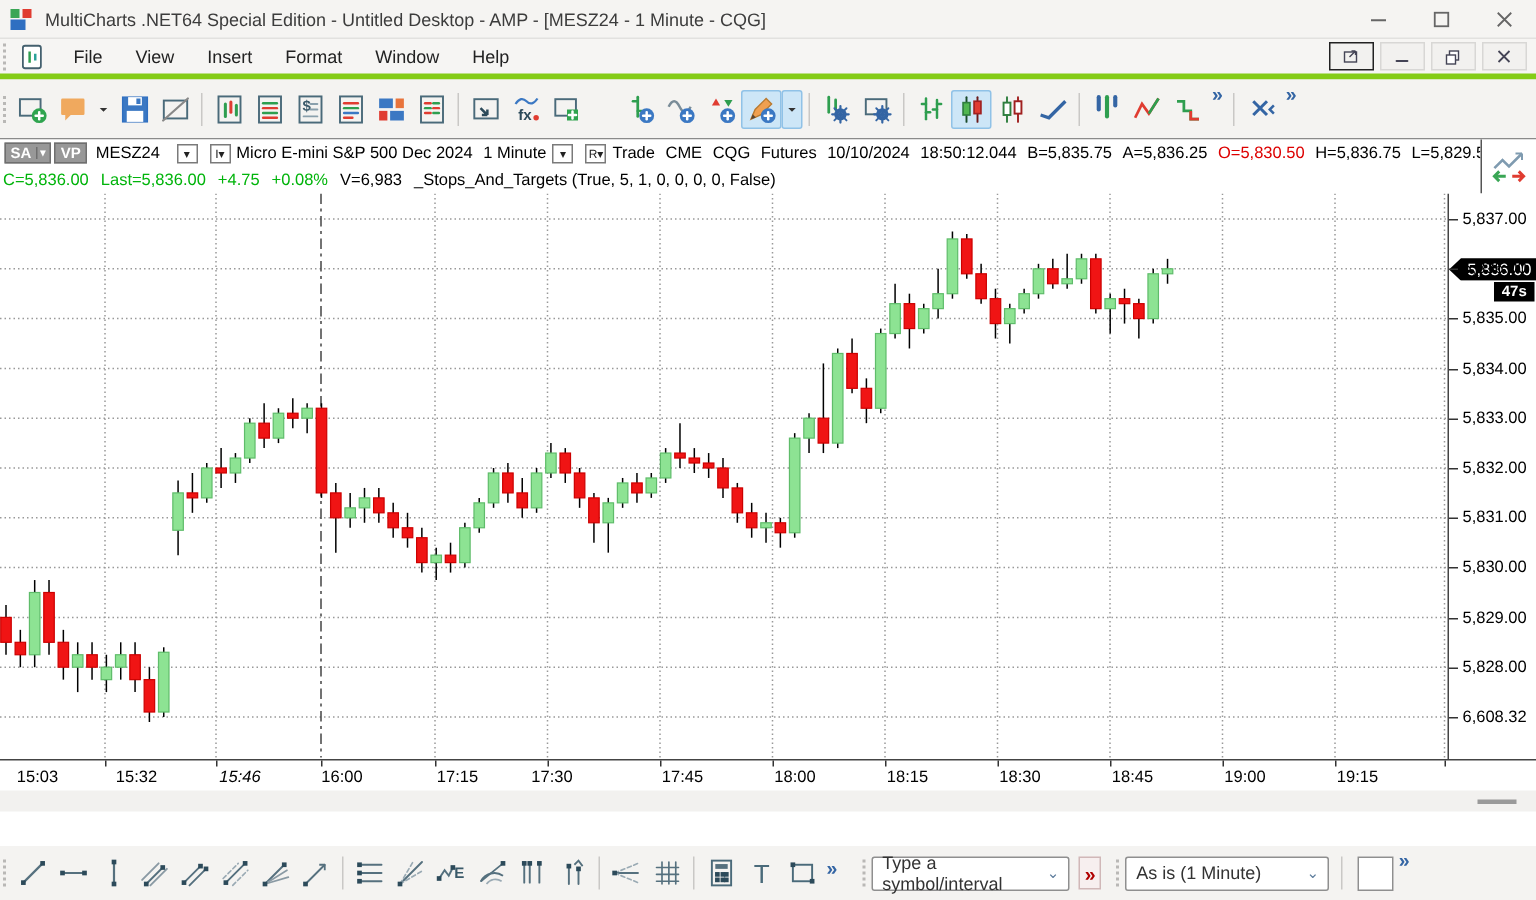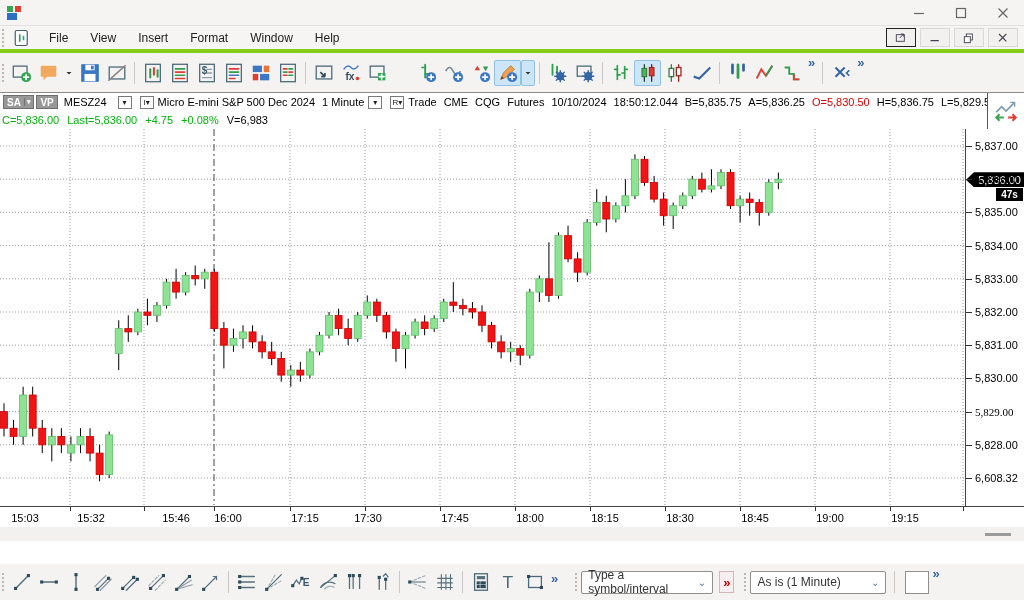--- a/index.html
+++ b/index.html
@@ -94,20 +94,21 @@
 <body>
 
 <div id="app">
 
   <div id="titlebar">
     <svg class="logo" viewBox="0 0 16 16">
       <rect x="1" y="1" width="6" height="6" fill="#3aa655"></rect>
       <rect x="9" y="1" width="6" height="6" fill="#e03c31"></rect>
       <rect x="1" y="8" width="10" height="7" fill="#2f6fc1"></rect>
     </svg>
+    <span class="title">MultiCharts .NET64 Special Edition - Untitled Desktop - AMP - [MESZ24 - 1 Minute - CQG]</span>
     <div class="win-controls">
       <div class="win-btn">
         <svg width="12" height="12" viewBox="0 0 12 12">
             <line x1="1" y1="6.5" x2="11" y2="6.5" stroke="#666" stroke-width="1.2"></line>
           </svg>
       </div>
       <div class="win-btn">
         <svg width="12" height="12" viewBox="0 0 12 12">
             <rect x="1.5" y="1.5" width="9" height="9" fill="none" stroke="#666" stroke-width="1.2"></rect>
           </svg>
@@ -423,20 +424,21 @@
       <span class="qtok">H=5,836.75</span>
       <span class="qtok">L=5,829.50</span>
     </div>
 
   <div id="indline">
       <span class="itok green">C=5,836.00</span>
       <span class="itok green">Last=5,836.00</span>
       <span class="itok green">+4.75</span>
       <span class="itok green">+0.08%</span>
       <span class="itok">V=6,983</span>
+      <span class="itok">_Stops_And_Targets (True, 5, 1, 0, 0, 0, 0, False)</span>
     </div>
   <div id="axis-header">
     <svg width="26" height="26" viewBox="0 0 24 24">
       <path d="M3,13 L8,8 L12,12 L20,4" stroke="#7f9bb0" stroke-width="1.6" fill="none"></path>
       <path d="M20,4 l0,4 M20,4 l-4,0" stroke="#7f9bb0" stroke-width="1.2" fill="none"></path>
       <path d="M10,18 L3,18 M6,15 L3,18 L6,21" stroke="#3aa655" stroke-width="1.8" fill="none"></path>
       <path d="M14,18 L21,18 M18,15 L21,18 L18,21" stroke="#e03c31" stroke-width="1.8" fill="none"></path>
     </svg>
   </div>
 
@@ -645,21 +647,21 @@
       <div class="plabel" style="top: 110.6px;">5,834.00</div>
       <div class="ptick" style="top: 149.8px;"></div>
       <div class="plabel" style="top: 143.8px;">5,833.00</div>
       <div class="ptick" style="top: 183px;"></div>
       <div class="plabel" style="top: 177px;">5,832.00</div>
       <div class="ptick" style="top: 216.2px;"></div>
       <div class="plabel" style="top: 210.2px;">5,831.00</div>
       <div class="ptick" style="top: 249.4px;"></div>
       <div class="plabel" style="top: 243.4px;">5,830.00</div>
       <div class="ptick" style="top: 282.6px;"></div>
-      <div class="plabel" style="top: 276.6px; font-family: Liberation Serif, serif;">5,829.00</div>
+      <div class="plabel" style="top: 276.6px;">5,829.00</div>
       <div class="ptick" style="top: 315.8px;"></div>
       <div class="plabel" style="top: 309.8px;">5,828.00</div>
       <div class="ptick" style="top: 349px;"></div>
       <div class="plabel" style="top: 343px;">6,608.32</div>
     </div>
 
   <div id="time-axis">
       <div class="ttick" style="left: 70px;"></div>
       <div class="ttick" style="left: 144px;"></div>
       <div class="ttick" style="left: 214px;"></div>
@@ -668,21 +670,21 @@
       <div class="ttick" style="left: 440px;"></div>
       <div class="ttick" style="left: 515px;"></div>
       <div class="ttick" style="left: 590px;"></div>
       <div class="ttick" style="left: 665px;"></div>
       <div class="ttick" style="left: 740px;"></div>
       <div class="ttick" style="left: 815px;"></div>
       <div class="ttick" style="left: 890px;"></div>
       <div class="ttick" style="left: 963px;"></div>
       <div class="tlabel" style="left: 25px;">15:03</div>
       <div class="tlabel" style="left: 91px;">15:32</div>
-      <div class="tlabel" style="left: 176px;">15:46</div>
+      <div class="tlabel" style="left: 160px; font-style: italic;">15:46</div>
       <div class="tlabel" style="left: 228px;">16:00</div>
       <div class="tlabel" style="left: 305px;">17:15</div>
       <div class="tlabel" style="left: 368px;">17:30</div>
       <div class="tlabel" style="left: 455px;">17:45</div>
       <div class="tlabel" style="left: 530px;">18:00</div>
       <div class="tlabel" style="left: 605px;">18:15</div>
       <div class="tlabel" style="left: 680px;">18:30</div>
       <div class="tlabel" style="left: 755px;">18:45</div>
       <div class="tlabel" style="left: 830px;">19:00</div>
       <div class="tlabel" style="left: 905px;">19:15</div>

